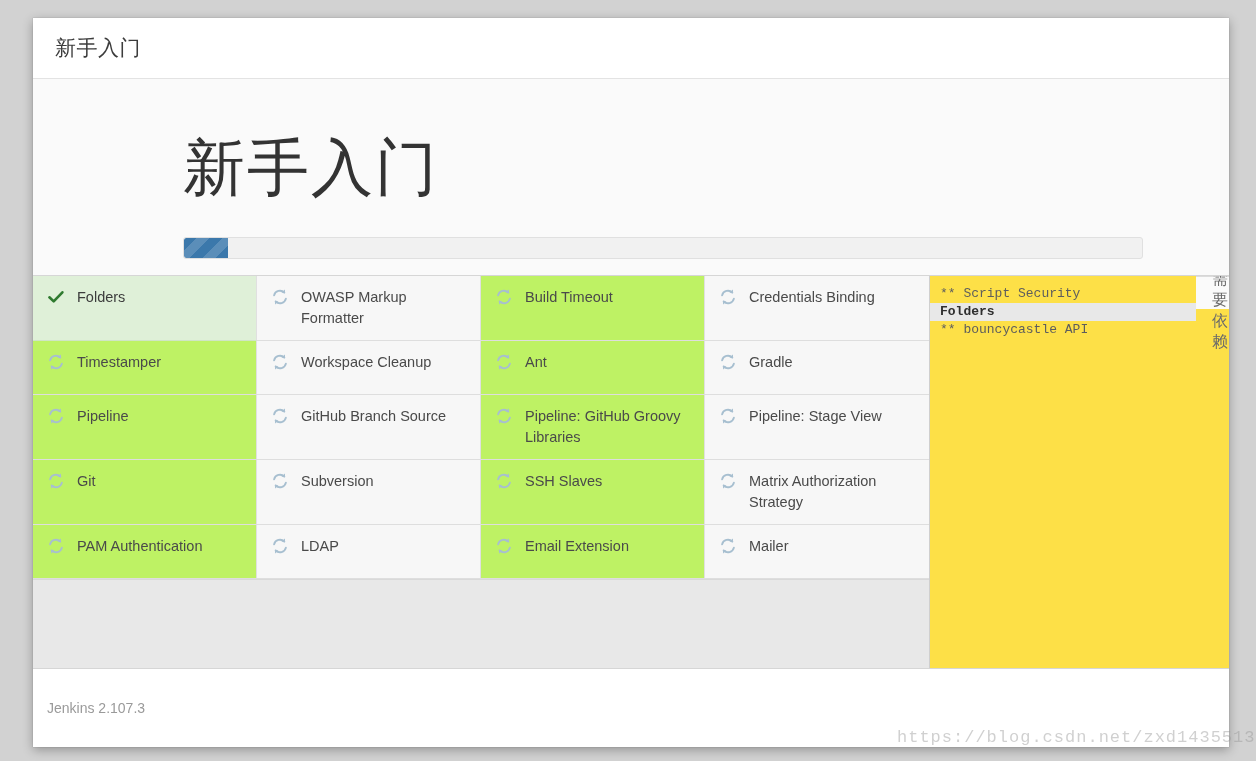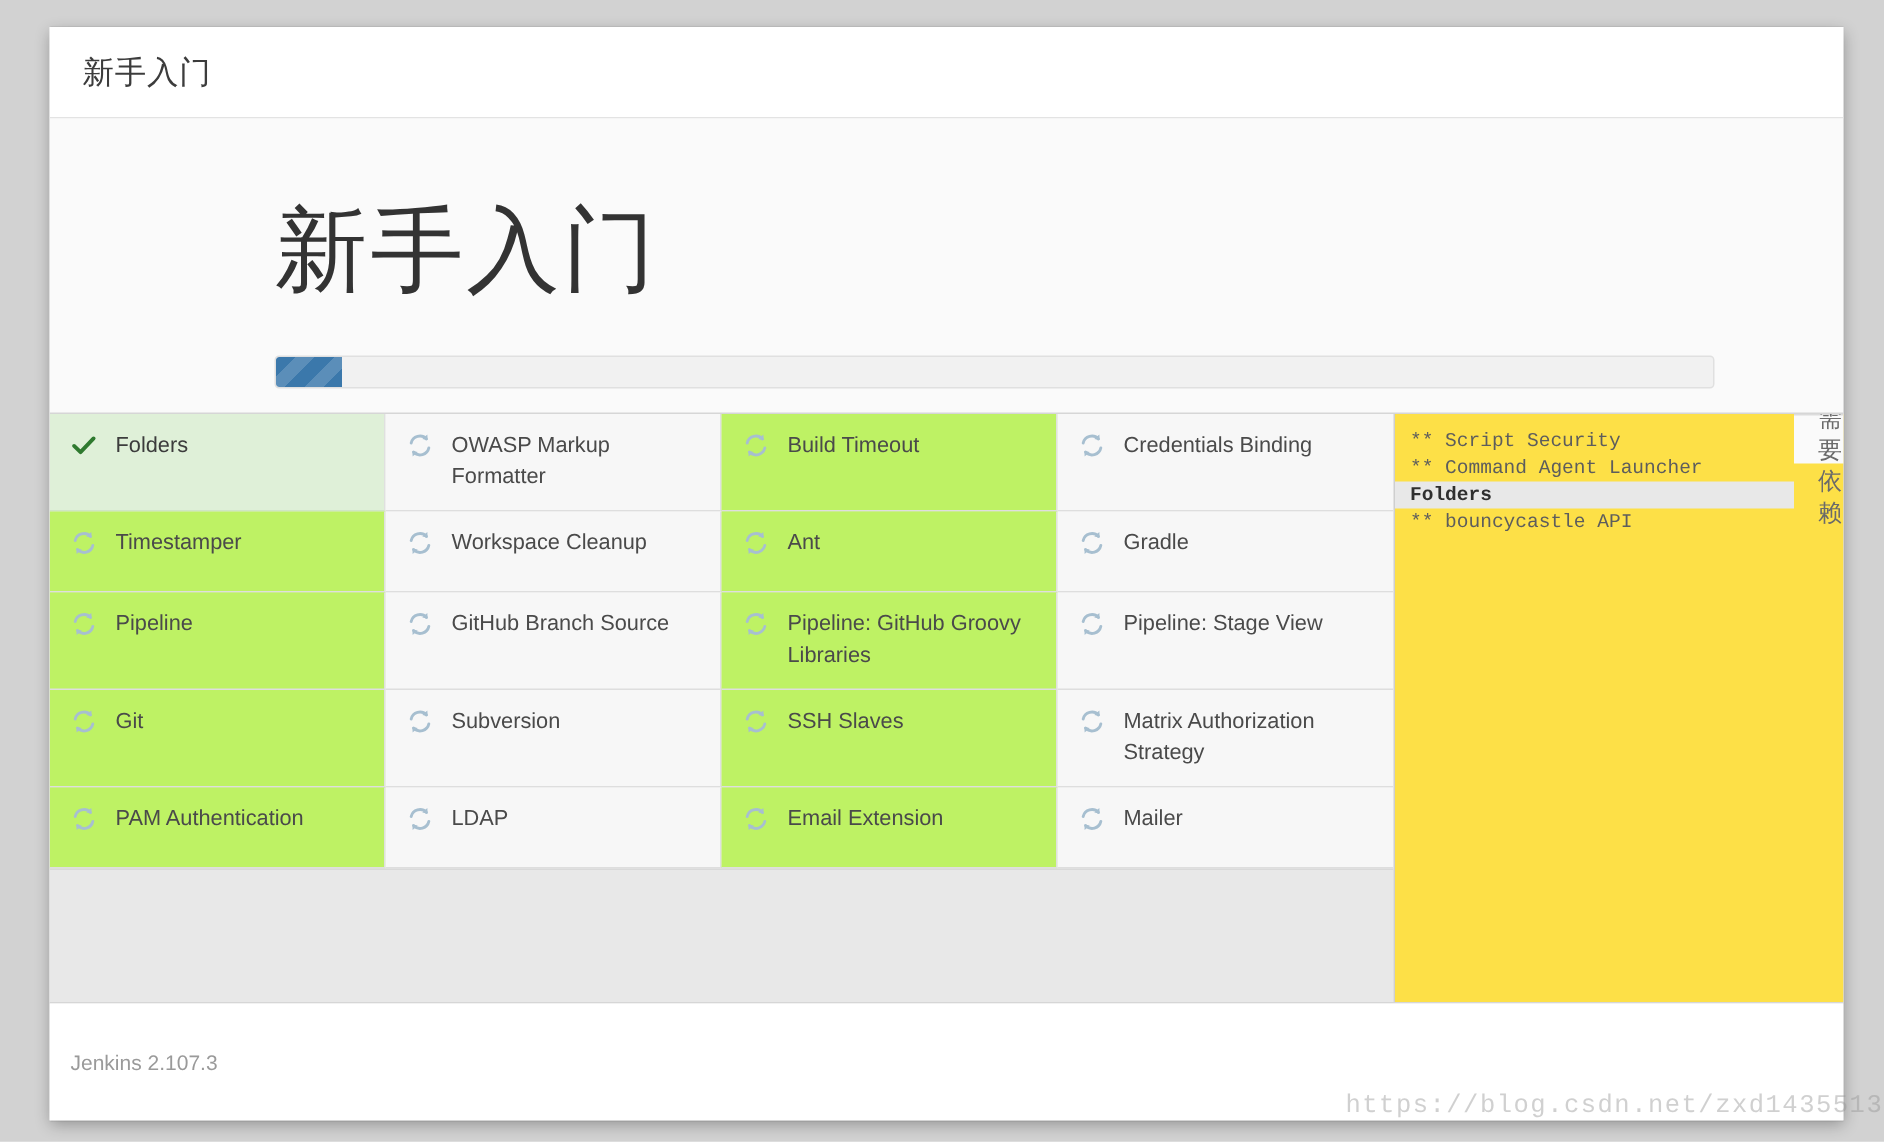--- a/index.html
+++ b/index.html
@@ -444,21 +444,20 @@
                 </svg></span>
               <span class="cell-label">Mailer</span>
             </div>
           </div>
         <div class="grid-filler"></div>
       </div>
 
       <div class="log-panel">
         <div class="log-list" id="log-list">
             <div class="log-line">** Script Security</div>
-            <div class="log-line">** Command Agent Launcher</div>
             <div class="log-line current">Folders</div>
             <div class="log-line">** bouncycastle API</div>
           </div>
         <div class="log-legend">** - 需要依赖</div>
       </div>
 
     </div>
 
     <div class="dialog-footer">
       <span class="version-text">Jenkins 2.107.3</span>

